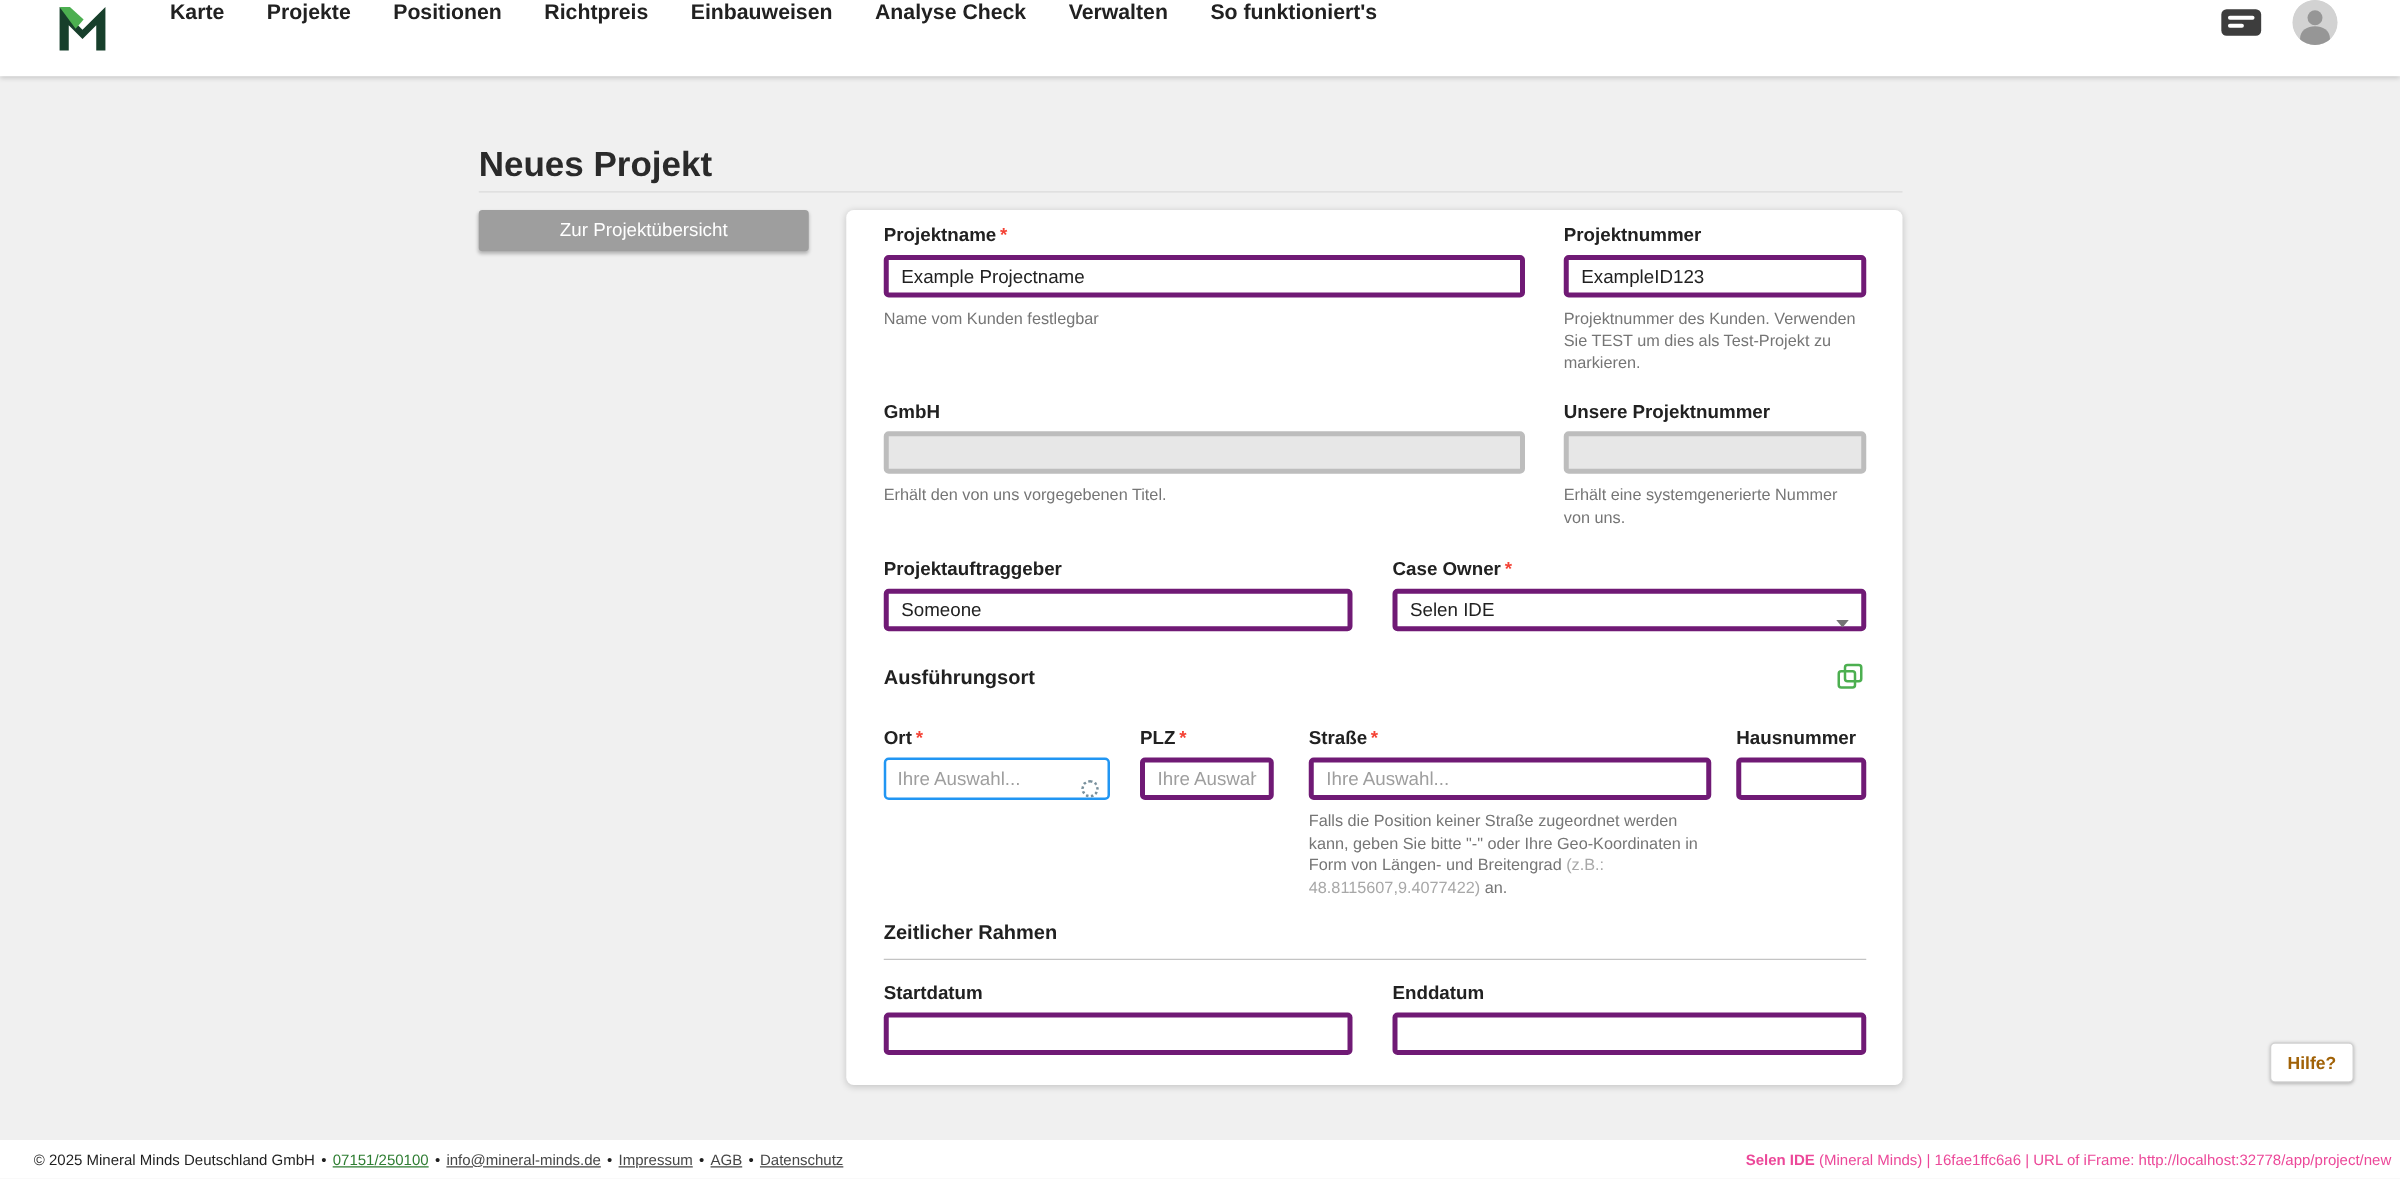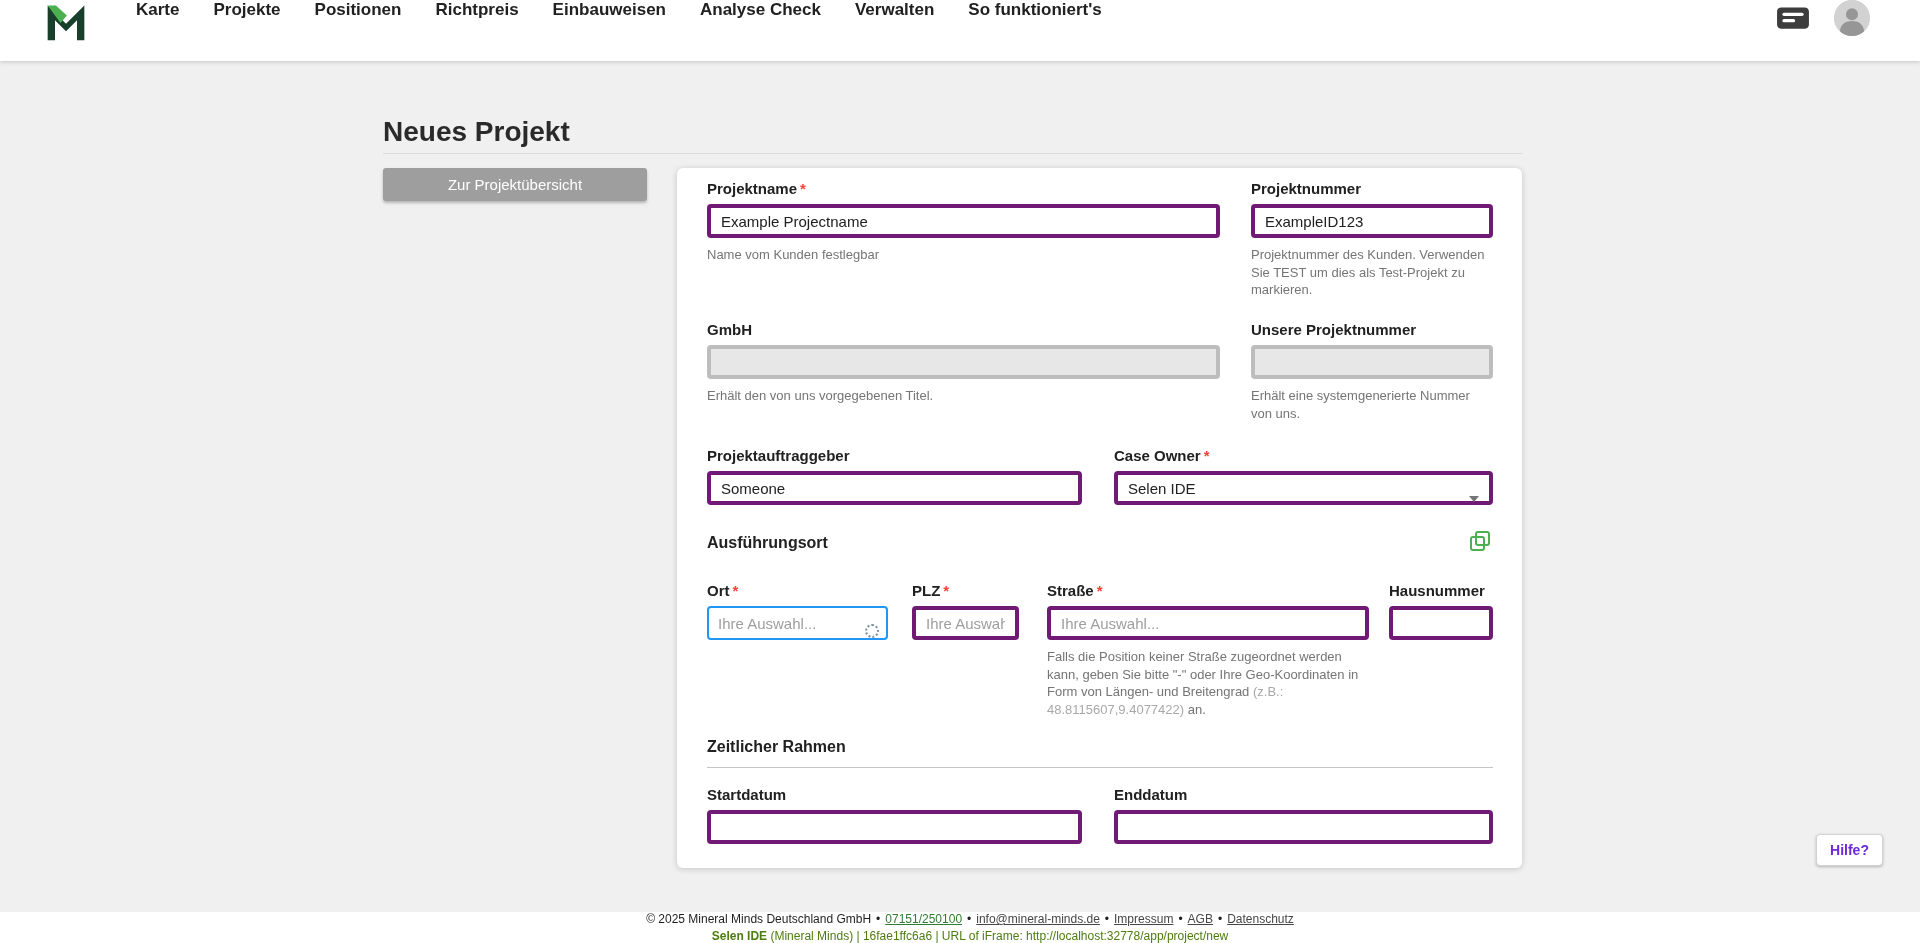--- a/index.html
+++ b/index.html
@@ -88,33 +88,33 @@
   .h-zeitlich      { left: 30px;  top: 570px; }
   .f-startdatum    { left: 30px;  top: 618px; width: 375px; }
   .f-enddatum      { left: 437px; top: 618px; width: 379px; }
   .select-value { font-size: 15px; color: #212121; padding-left: 10px; }
 
   
   .help-button {
     position: absolute; left: 1816px; top: 834px; width: 67px; height: 32px;
     background: #ffffff; border: 1px solid #d2d2d2; border-radius: 4px;
     box-shadow: 0 1px 3px rgba(0,0,0,0.25);
-    font-size: 14px; font-weight: 700; color: #6d28d9; cursor: pointer; font-family: inherit;
+    font-size: 14px; font-weight: 700; color: #a16207; cursor: pointer; font-family: inherit;
   }
 
   
   footer.app-footer {
     position: absolute; bottom: 0; left: 0; width: 100%; height: 31px;
     background: #ffffff; display: flex; align-items: center; justify-content: space-between;
-    padding: 0 7px 0 27px; font-size: 12px; color: #1f1f1f; z-index: 20; flex-direction: column;
+    padding: 0 7px 0 27px; font-size: 12px; color: #1f1f1f; z-index: 20;
   }
   .footer-left { display: flex; align-items: center; gap: 5px; white-space: nowrap; }
   .f-link { text-decoration: underline; color: #464646; cursor: pointer; }
   .f-link.phone { color: #2e7d32; }
-  .footer-right { white-space: nowrap; color: #4d7c0f; }
+  .footer-right { white-space: nowrap; color: #ec4899; }
   .footer-right .bold { font-weight: 700; }
 </style>
 </head>
 <body>
 
 <header class="top-nav">
   <div class="logo">
     <span style="display:flex;">
       <svg viewBox="0 0 48 48" width="44" height="44">
         <path d="M4 44 L4 6 L24 26 L44 6 L44 44 L36 44 L36 22 L24 34 L12 22 L12 44 Z" fill="#173f2b"></path>

